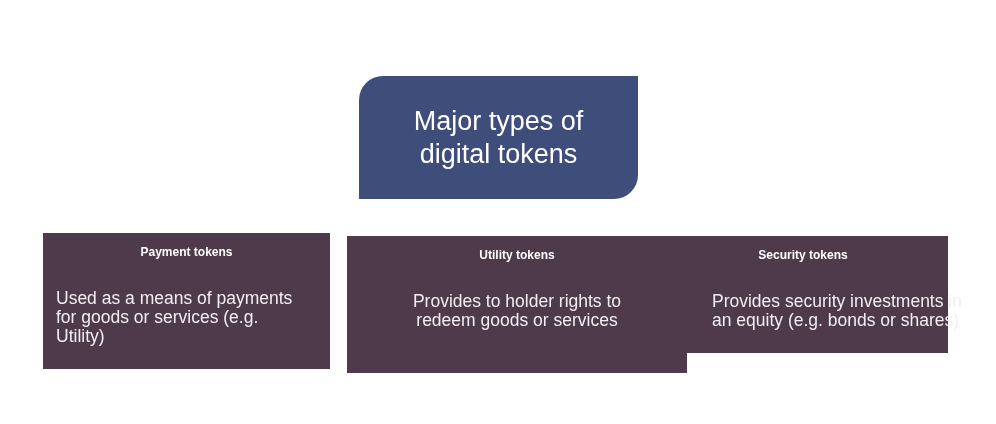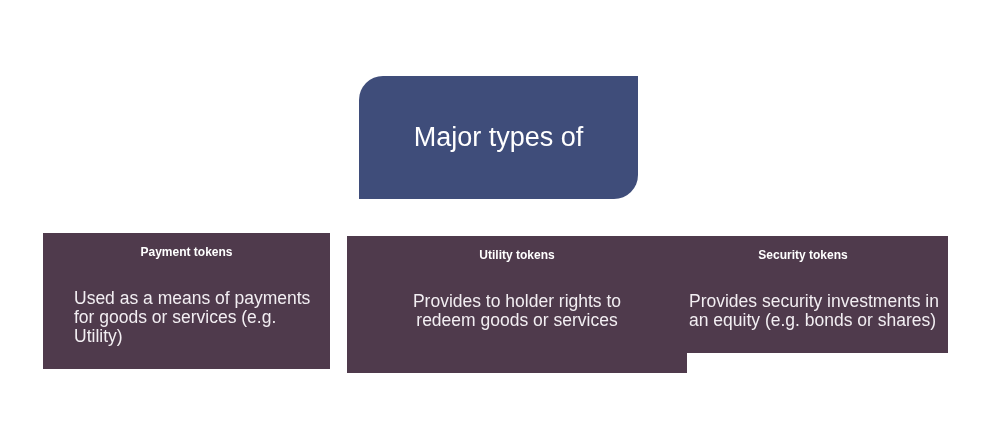--- a/index.html
+++ b/index.html
@@ -48,37 +48,38 @@
   .box-title {
     margin-top: 9px;
     text-align: center;
     font-size: 12px;
     line-height: 21px;
     font-weight: 700;
     white-space: nowrap;
   }
   .box-body {
     margin-top: 26px;
-    padding: 0 31px;
+    padding: 0 13px;
     font-size: 17.5px;
     line-height: 19px;
     font-weight: 400;
     text-align: left;
   }
   .box-body-line {
     white-space: nowrap;
   }
 </style>
 </head>
 <body>
 
 <div class="canvas">
 
   <div class="header-box" style="background-color: rgb(63, 77, 122); color: rgb(255, 255, 255);">
     <div class="header-line">Major types of</div>
+    <div class="header-line">digital tokens</div>
   </div>
 
   <div class="token-box box-payment" style="background-color: rgb(79, 58, 76);">
     <div class="box-title" style="color: rgb(255, 255, 255);">Payment tokens</div>
     <div class="box-body" style="color: rgb(242, 238, 242);">
       <div class="box-body-line">Used as a means of payments</div>
       <div class="box-body-line">for goods or services (e.g.</div>
       <div class="box-body-line">Utility)</div>
     </div>
   </div>
@@ -86,19 +87,19 @@
   <div class="token-box box-utility" style="background-color: rgb(79, 58, 76);">
     <div class="box-title" style="color: rgb(255, 255, 255);">Utility tokens</div>
     <div class="box-body" style="color: rgb(242, 238, 242); text-align: center;">
       <div class="box-body-line">Provides to holder rights to</div>
       <div class="box-body-line">redeem goods or services</div>
     </div>
   </div>
 
   <div class="token-box box-security" style="background-color: rgb(79, 58, 76);">
     <div class="box-title" style="color: rgb(255, 255, 255);">Security tokens</div>
-    <div class="box-body" style="color: rgb(242, 238, 242);">
+    <div class="box-body" style="color: rgb(242, 238, 242); margin-left: 41px;">
       <div class="box-body-line">Provides security investments in</div>
       <div class="box-body-line">an equity (e.g. bonds or shares)</div>
     </div>
   </div>
 
 </div>
 
 </body></html>

